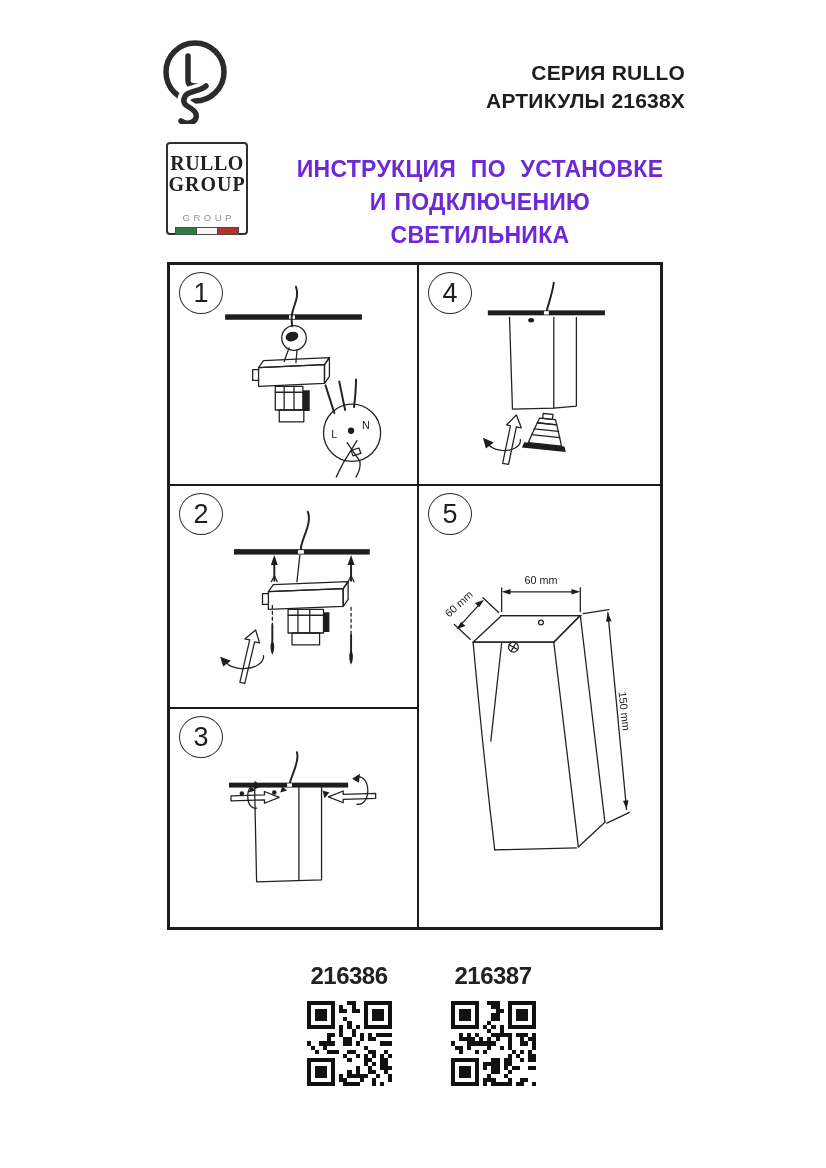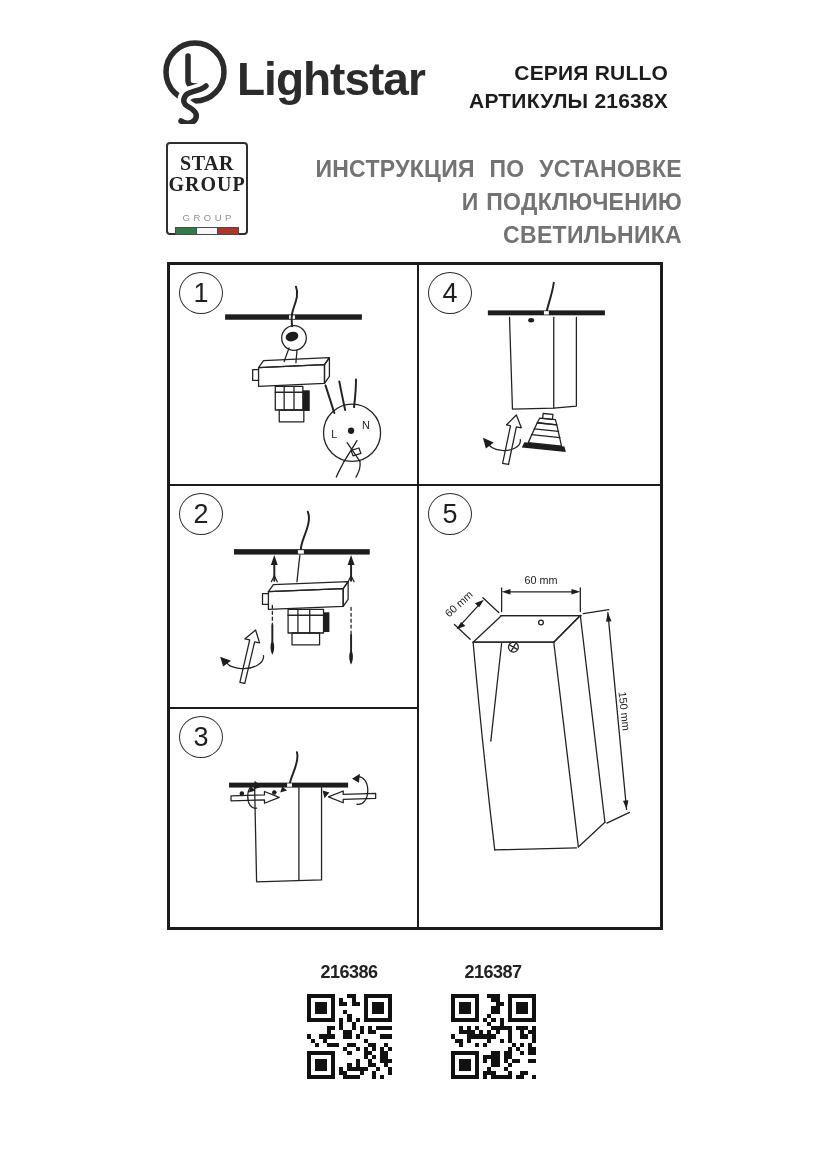--- a/index.html
+++ b/index.html
@@ -3,40 +3,40 @@
 <meta charset="utf-8">
 <style>
   html,body{margin:0;padding:0;background:#fff;}
   .page{position:relative;width:826px;height:1168px;background:#fff;overflow:hidden;
         font-family:"Liberation Sans",sans-serif;color:#1c1c1c;}
 
   
   .brand-logo{position:absolute;left:158px;top:36px;width:76px;height:88px;}
   .brand-word{position:absolute;left:237px;top:52px;font-size:46px;font-weight:bold;
               letter-spacing:-1px;color:#2b2b2b;}
-  .series-block{position:absolute;left:400px;top:59px;width:268px;text-align:right;
+  .series-block{position:absolute;left:417px;top:59px;width:268px;text-align:right;
                 font-weight:bold;font-size:21px;line-height:28px;color:#1d1d1d;letter-spacing:0.2px;}
 
   
   .ls-box{position:absolute;left:166px;top:142px;width:78px;height:89px;border:2.5px solid #2f2f2f;
           border-radius:4px;background:#fff;text-align:center;}
   .ls-box .l1{margin-top:9px;font-family:"Liberation Serif",serif;font-weight:bold;
               font-size:20px;line-height:21px;color:#222;letter-spacing:0.5px;}
   .ls-box .l2{font-family:"Liberation Serif",serif;font-weight:bold;font-size:20px;
               line-height:21px;color:#222;letter-spacing:1px;}
   .ls-box .l3{margin-top:17px;font-size:9.5px;letter-spacing:3.5px;color:#909090;text-indent:3.5px;}
   .flag{margin:4px auto 0;width:62px;height:6px;border:1px solid #4a4a4a;display:flex;}
   .flag span{flex:1;}
   .flag .g{background:#2e7d46;border-right:1px solid #4a4a4a;}
   .flag .w{background:#f7f7f7;border-right:1px solid #4a4a4a;}
   .flag .r{background:#b43329;}
 
   
-  .main-title{position:absolute;left:278px;top:153px;width:404px;text-align:right;
-              font-weight:bold;font-size:23px;line-height:33px;color:#737373;letter-spacing:0.3px;}
+  .main-title{position:absolute;left:278px;top:153px;width:404px;text-align:center;
+              font-weight:bold;font-size:23px;line-height:33px;color:#6d28d9;letter-spacing:0.3px;}
   .main-title .t1{word-spacing:8px;}
   .main-title .t2{word-spacing:1px;}
 
   
   .grid{position:absolute;left:167px;top:262px;width:496px;height:668px;
         border:3px solid #1b1b1b;box-sizing:border-box;display:flex;}
   .col-left{width:247px;border-right:2px solid #1b1b1b;display:flex;flex-direction:column;}
   .col-right{flex:1;display:flex;flex-direction:column;}
   .panel{position:relative;background:#fff;}
   .p1{height:219px;border-bottom:2px solid #1b1b1b;}
@@ -53,44 +53,43 @@
   .diag path,.diag rect.o,.diag circle,.diag ellipse.o{stroke:#222;fill:none;stroke-width:1.3;
         stroke-linecap:round;stroke-linejoin:round;}
   .diag .s2{stroke-width:2;}
   .diag .fill{fill:#1d1d1d;stroke:none;}
   .diag .bar{fill:#1d1d1d;stroke:none;}
   .diag .notch{fill:#fff;stroke:none;}
   .diag text{font-family:"Liberation Sans",sans-serif;font-size:11px;fill:#222;stroke:none;}
 
   
   .product{position:absolute;width:86px;text-align:center;}
-  .product .num{font-size:18px;font-weight:bold;letter-spacing:-0.5px;color:#222;}
+  .product .num{font-size:24px;font-weight:bold;letter-spacing:-0.5px;color:#222;}
   .product .qr{display:block;margin:11px auto 0;width:85px;height:85px;}
   .prod1{left:306px;top:962px;}
   .prod2{left:450px;top:962px;}
 </style>
 </head>
 <body>
 
 <div class="page">
 
   <svg class="brand-logo" viewBox="0 0 76 88">
     <circle cx="37" cy="36" r="29" fill="none" stroke="#2b2b2b" stroke-width="5.5"></circle>
     <path d="M30,20 V45 Q30,50 37,50 H42" fill="none" stroke="#2b2b2b" stroke-width="5.5" stroke-linecap="round" stroke-linejoin="round"></path>
     <path d="M48,50 C40,57 28,54 26,63 C24,71 36,71 38,78 C40,86 30,90 23,85" fill="none" stroke="#fff" stroke-width="13" stroke-linecap="round"></path>
     <path d="M48,50 C40,57 28,54 26,63 C24,71 36,71 38,78 C40,86 30,90 23,85" fill="none" stroke="#2b2b2b" stroke-width="5.5" stroke-linecap="round"></path>
   </svg>
-  <div class="brand-word">Lightstar</div>
   <div class="series-block">
     <div>СЕРИЯ RULLO</div>
     <div>АРТИКУЛЫ 21638X</div>
   </div>
 
   <div class="ls-box">
-    <div class="l1">STAR</div>
+    <div class="l1">RULLO</div>
     <div class="l2">GROUP</div>
     <div class="l3">GROUP</div>
     <div class="flag">
       <span class="g"></span>
         <span class="w"></span>
         <span class="r"></span>
     </div>
   </div>
 
   <div class="main-title">

